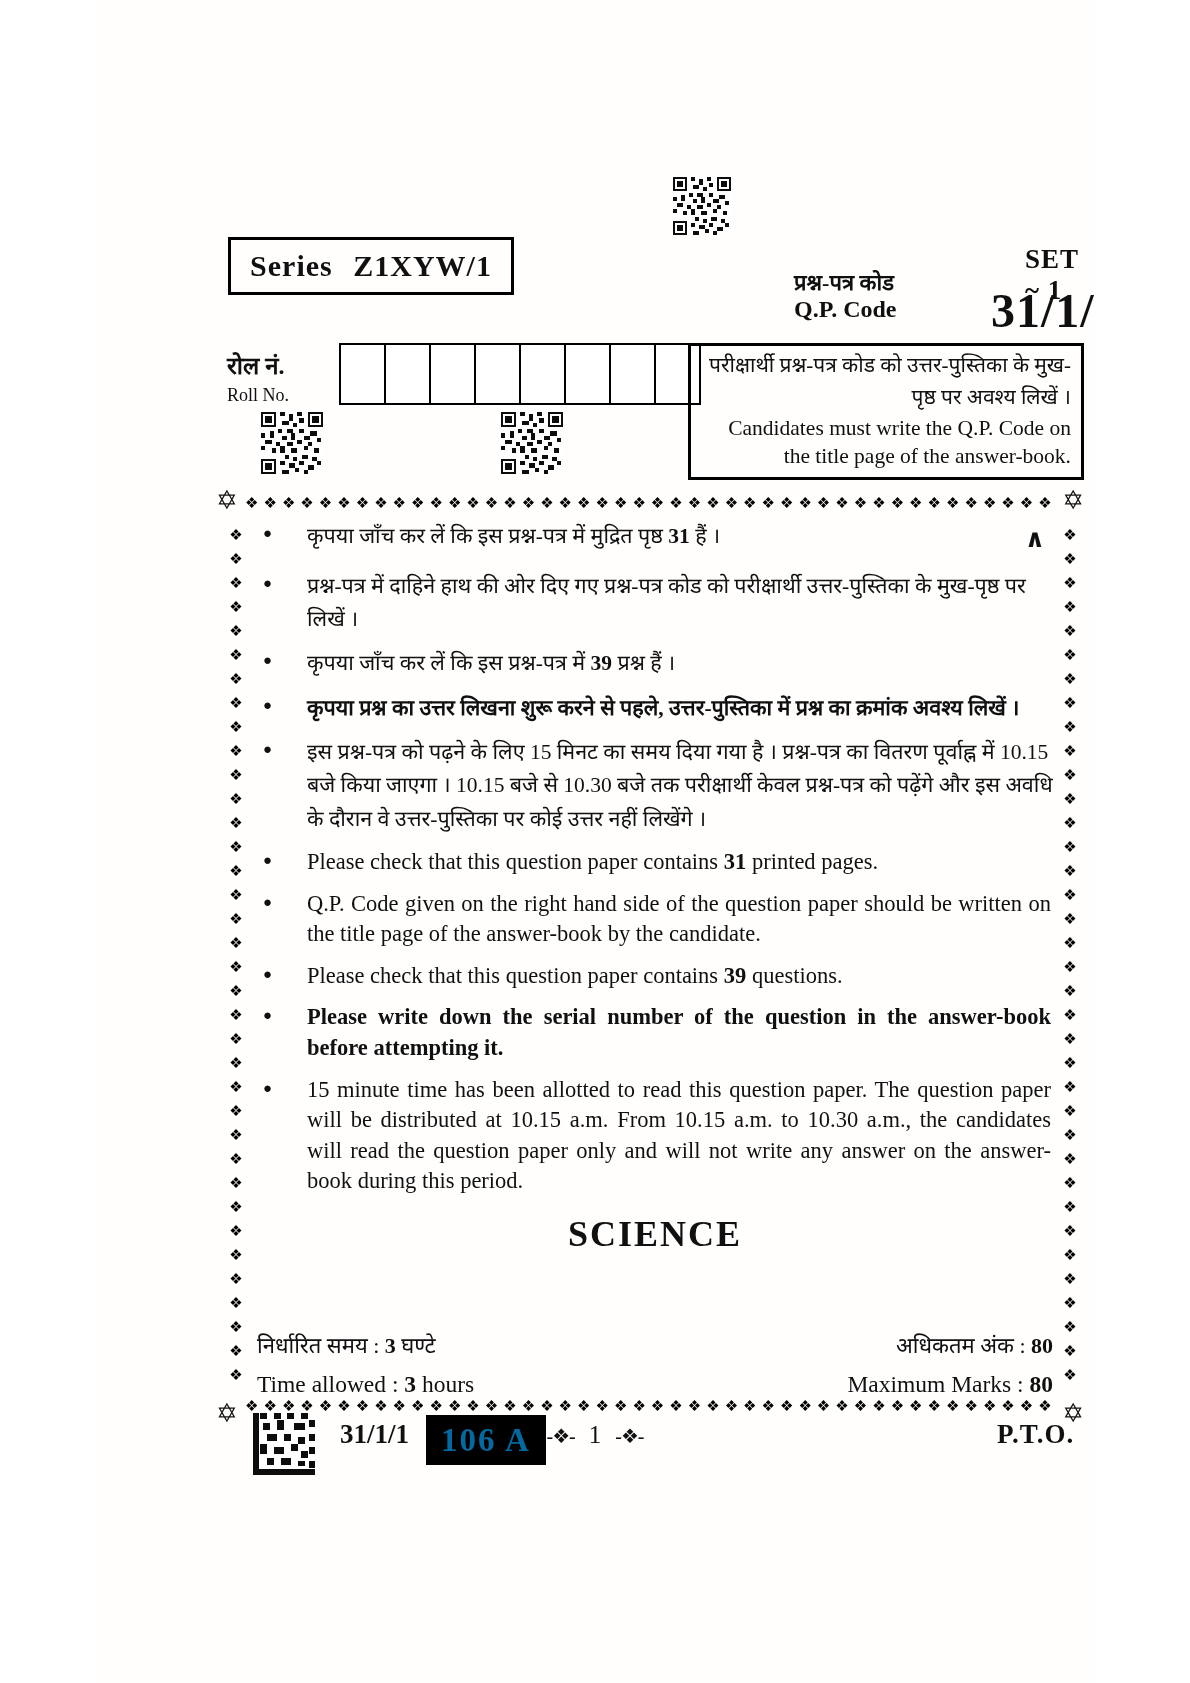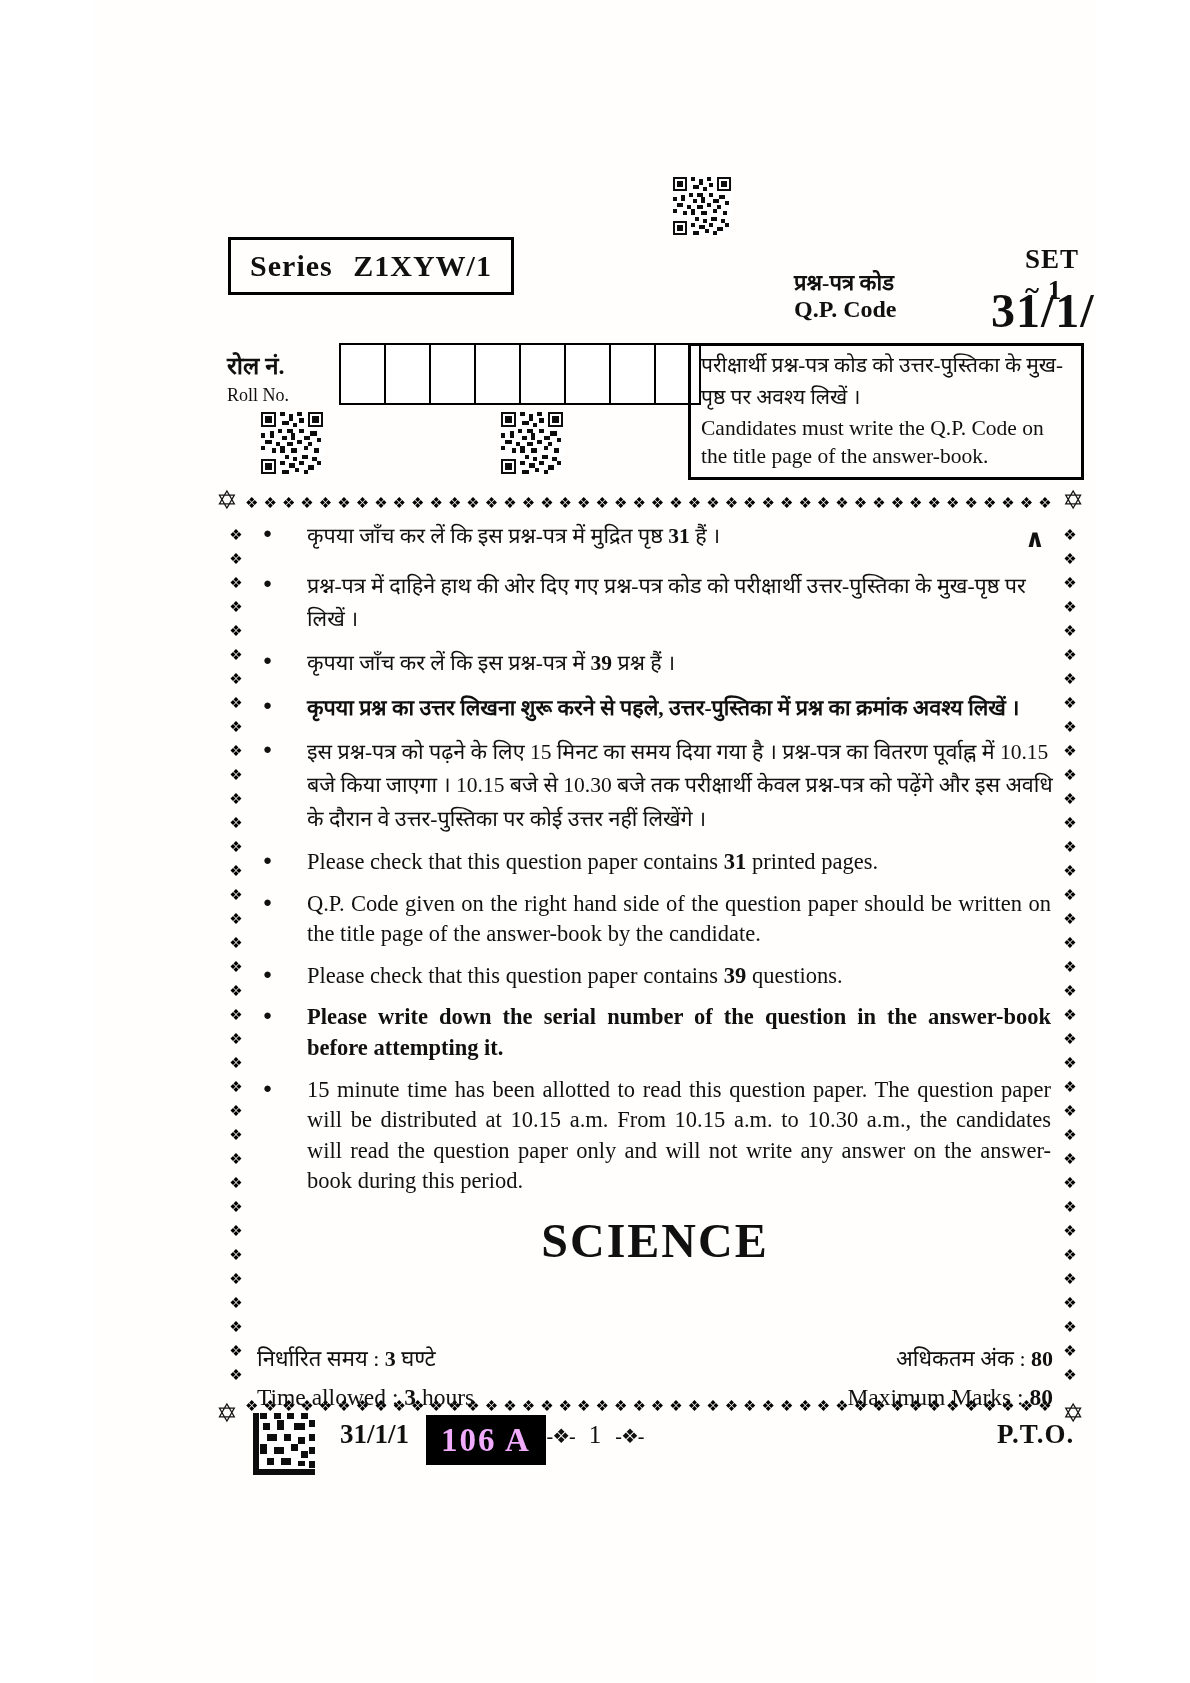--- a/index.html
+++ b/index.html
@@ -23,21 +23,21 @@
 
   
   .roll-labels{left:133px;top:348px;width:110px;}
   .roll-hi{font-size:24px;font-weight:bold;}
   .roll-en{font-size:18px;font-weight:normal;margin-top:4px;}
   .roll-boxes{left:245px;top:343px;display:flex;}
   .roll-cell{width:43px;height:58px;border:2px solid #000;margin-left:-2px;background:#fff;}
   .roll-cell:first-child{margin-left:0;}
 
   .note-box{
-    left:594px;top:343px;width:370px;border:3px solid #000;padding:4px 10px 6px 10px;
+    left:594px;top:343px;width:370px;border:3px solid #000;padding:4px 10px 6px 10px;text-align:right;
   }
   .note-hi{font-size:21px;line-height:1.5;}
   .note-en{font-size:21.5px;line-height:1.3;margin-top:2px;}
 
   
   .main-box{left:125px;top:504px;width:862px;height:906px;}
   .bchain{color:#000;line-height:1;overflow:hidden;white-space:nowrap;font-size:15px;}
   .b-top{position:absolute;top:-8px;left:26px;right:26px;height:20px;text-align:center;letter-spacing:5px;}
   .b-bottom{position:absolute;bottom:-9px;left:26px;right:26px;height:20px;text-align:center;letter-spacing:5px;}
   .b-left{position:absolute;left:4px;top:22px;bottom:22px;width:20px;writing-mode:vertical-rl;text-orientation:upright;letter-spacing:6px;}
@@ -52,31 +52,31 @@
   .dot{width:44px;flex:0 0 44px;font-size:15px;padding-left:6px;padding-top:5px;}
   .itxt{flex:1;}
   .hi-list .itxt{font-size:21.5px;line-height:1.55;}
   .en-list{margin-top:24px;}
   .en-list .itxt{font-size:22.5px;line-height:1.36;text-align:justify;padding-right:2px;}
   .en-list li{margin-bottom:9px;}
   .bold{font-weight:bold;}
   .caret{float:right;font-weight:bold;font-size:25px;margin-right:8px;}
 
   .title-hi{text-align:center;font-size:29px;font-weight:bold;margin-top:30px;}
-  .title-en{text-align:center;font-size:48px;font-weight:bold;letter-spacing:2px;margin-top:16px;}
+  .title-en{text-align:center;font-size:36px;font-weight:bold;letter-spacing:2px;margin-top:16px;}
 
   .meta{margin-top:74px;}
   .meta-row{display:flex;justify-content:space-between;}
   .meta-hi{font-size:22px;}
   .meta-en{font-size:23.5px;margin-top:12px;}
 
   
   .f-code{left:246px;top:1419px;font-size:27px;font-weight:bold;}
   .f-106{
-    left:332px;top:1415px;width:120px;height:50px;background:#000;color:#f0abfc;
+    left:332px;top:1415px;width:120px;height:50px;background:#000;color:#0369a1;
     display:flex;align-items:center;justify-content:center;font-size:33px;font-weight:bold;letter-spacing:2px;
   }
   .f-page{left:0;right:0;top:1421px;text-align:center;font-size:25px;}
   .f-page .pdecor{font-size:20px;letter-spacing:-1px;}
   .f-page .pnum{margin:0 14px;}
   .f-pto{left:903px;top:1419px;font-size:27px;font-weight:bold;letter-spacing:1px;}
 
   svg{display:block;}
 </style>
 </head>

